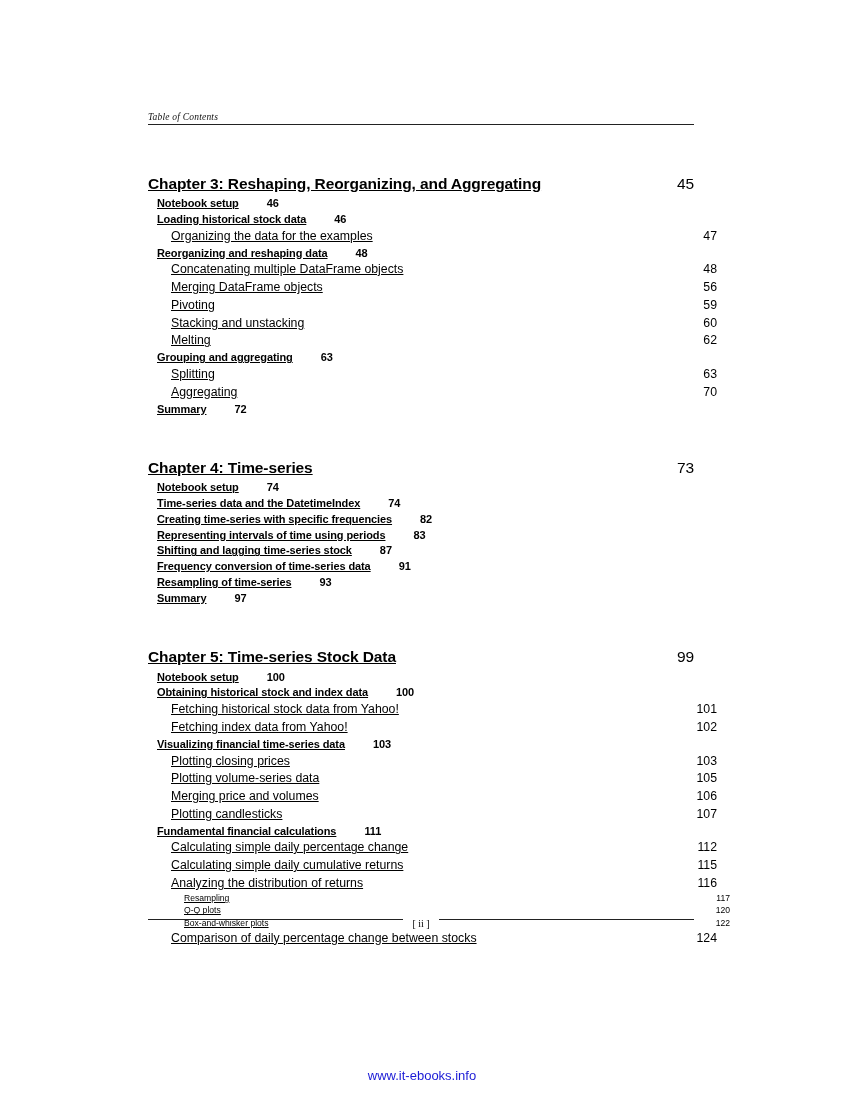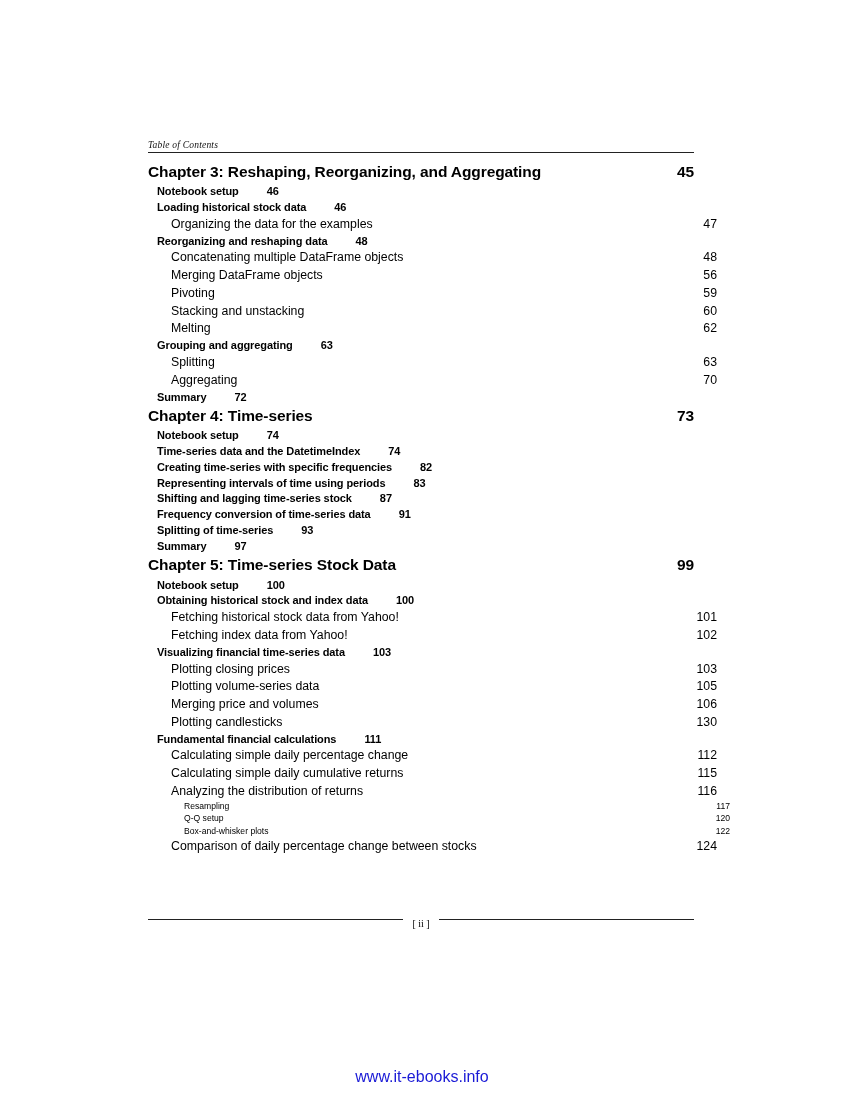--- a/index.html
+++ b/index.html
@@ -17,21 +17,21 @@
   .page {
     position: absolute;
     left: 0;
     top: 0;
     width: 844px;
     height: 1094px;
   }
   .content {
     position: absolute;
     left: 148px;
-    top: 140px;
+    top: 112px;
     width: 546px;
   }
   .running-head {
     font-family: "Liberation Serif", serif;
     font-style: italic;
     font-size: 9.5px;
     color: #111;
     letter-spacing: 0.2px;
     padding-bottom: 2px;
   }
@@ -43,34 +43,35 @@
   .toc {
     margin-top: 7px;
   }
   .row {
     display: flex;
     align-items: baseline;
     width: 100%;
   }
   .row .label {
     white-space: nowrap;
+    text-decoration: underline;
   }
   .row .pg {
     margin-left: auto;
     text-align: right;
     white-space: nowrap;
   }
   
   .lvl-chapter {
     font-size: 15.5px;
     font-weight: bold;
     padding: 3px 0 2px 0;
     letter-spacing: -0.1px;
   }
-  .lvl-chapter .pg { font-weight: bold; }
+  .lvl-chapter .pg { font-weight: normal; margin-top: 40px; }
 
   .lvl-1 {
     font-size: 11px;
     font-weight: bold;
     padding: 2.2px 0 1.6px 0;
     padding-left: 9px;
     letter-spacing: -0.1px;
   }
   .lvl-1 .pg { font-weight: bold; margin-left: 28px; }
 
@@ -108,21 +109,21 @@
     padding: 0 9px;
     position: relative;
     top: 4px;
   }
   .watermark {
     position: absolute;
     left: 0;
     top: 1068px;
     width: 844px;
     text-align: center;
-    font-size: 16px;
+    font-size: 13px;
     color: #1a1ad6;
     font-family: "Liberation Sans", sans-serif;
   }
 </style>
 </head>
 <body>
 
 <div class="page">
 
   <div class="content">
@@ -207,21 +208,21 @@
         </div>
         <div class="row lvl-1">
           <span class="label">Shifting and lagging time-series stock</span>
           <span class="pg">87</span>
         </div>
         <div class="row lvl-1">
           <span class="label">Frequency conversion of time-series data</span>
           <span class="pg">91</span>
         </div>
         <div class="row lvl-1">
-          <span class="label">Splitting of time-series</span>
+          <span class="label">Resampling of time-series</span>
           <span class="pg">93</span>
         </div>
         <div class="row lvl-1">
           <span class="label">Summary</span>
           <span class="pg">97</span>
         </div>
         <div class="row lvl-chapter">
           <span class="label">Chapter 5: Time-series Stock Data</span>
           <span class="pg">99</span>
         </div>
@@ -252,21 +253,21 @@
         <div class="row lvl-2">
           <span class="label">Plotting volume-series data</span>
           <span class="pg">105</span>
         </div>
         <div class="row lvl-2">
           <span class="label">Merging price and volumes</span>
           <span class="pg">106</span>
         </div>
         <div class="row lvl-2">
           <span class="label">Plotting candlesticks</span>
-          <span class="pg">130</span>
+          <span class="pg">107</span>
         </div>
         <div class="row lvl-1">
           <span class="label">Fundamental financial calculations</span>
           <span class="pg">111</span>
         </div>
         <div class="row lvl-2">
           <span class="label">Calculating simple daily percentage change</span>
           <span class="pg">112</span>
         </div>
         <div class="row lvl-2">
@@ -275,21 +276,21 @@
         </div>
         <div class="row lvl-2">
           <span class="label">Analyzing the distribution of returns</span>
           <span class="pg">116</span>
         </div>
         <div class="row lvl-3">
           <span class="label">Resampling</span>
           <span class="pg">117</span>
         </div>
         <div class="row lvl-3">
-          <span class="label">Q-Q setup</span>
+          <span class="label">Q-Q plots</span>
           <span class="pg">120</span>
         </div>
         <div class="row lvl-3">
           <span class="label">Box-and-whisker plots</span>
           <span class="pg">122</span>
         </div>
         <div class="row lvl-2">
           <span class="label">Comparison of daily percentage change between stocks</span>
           <span class="pg">124</span>
         </div>

